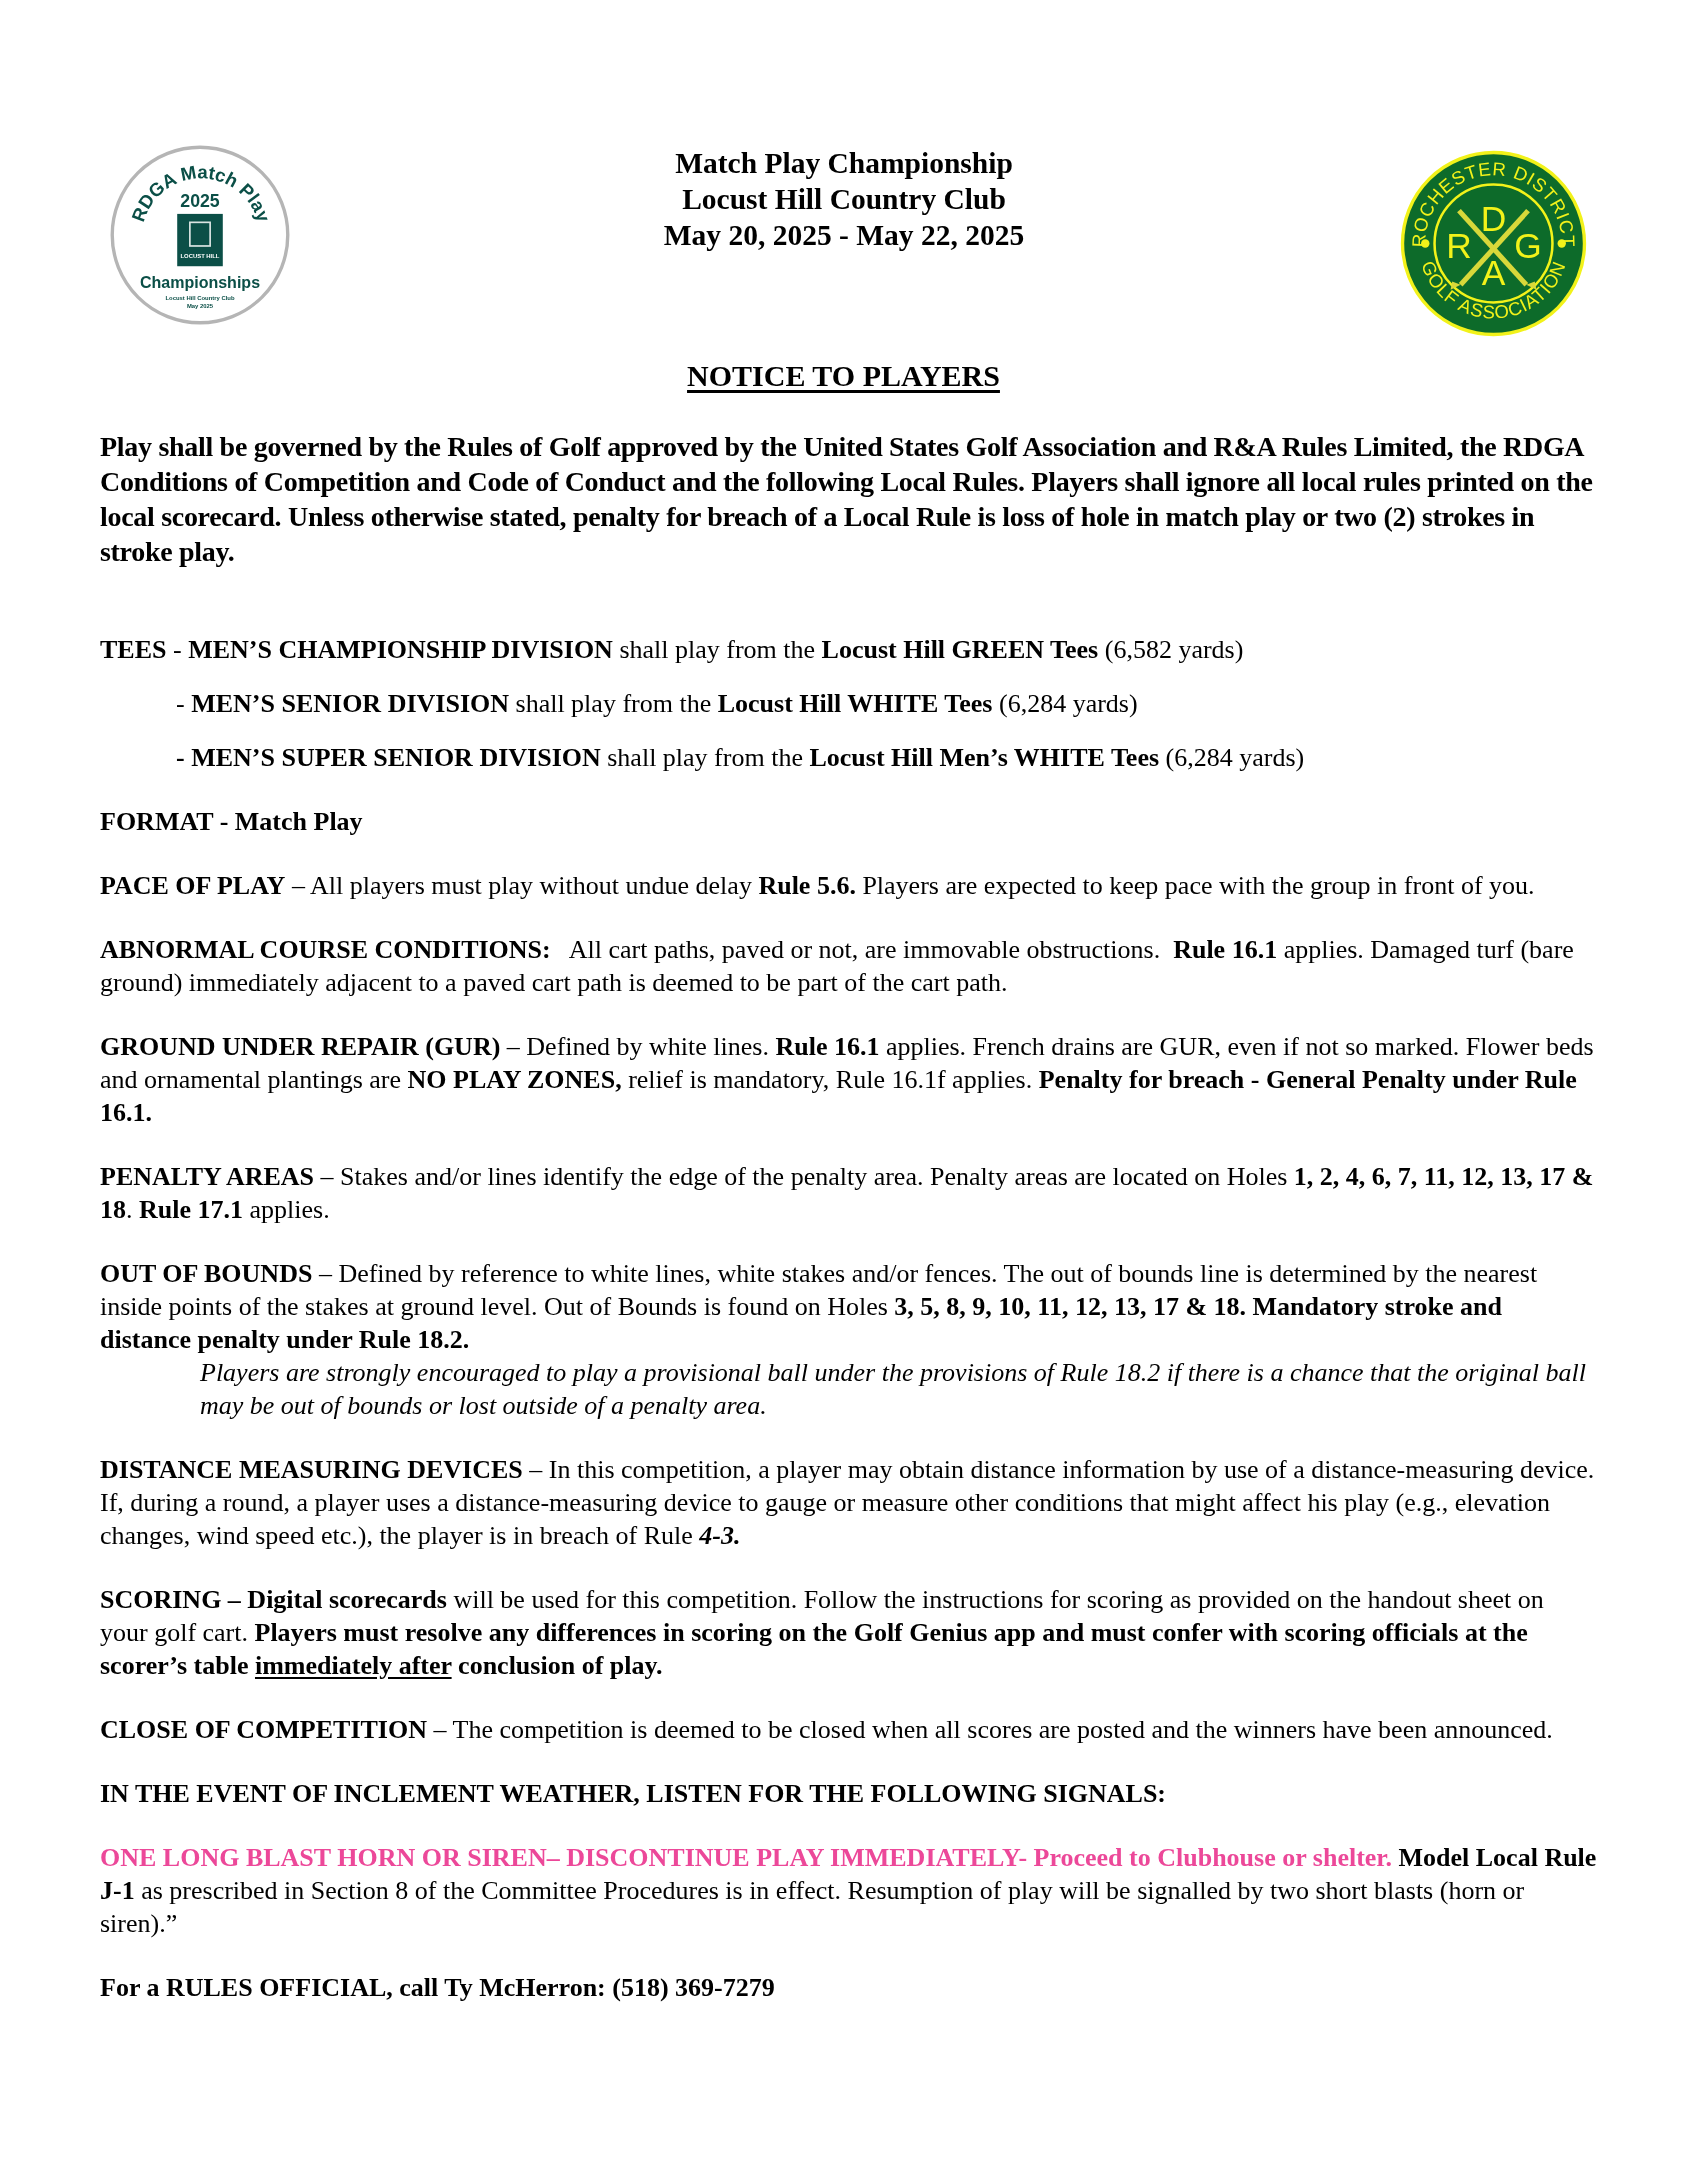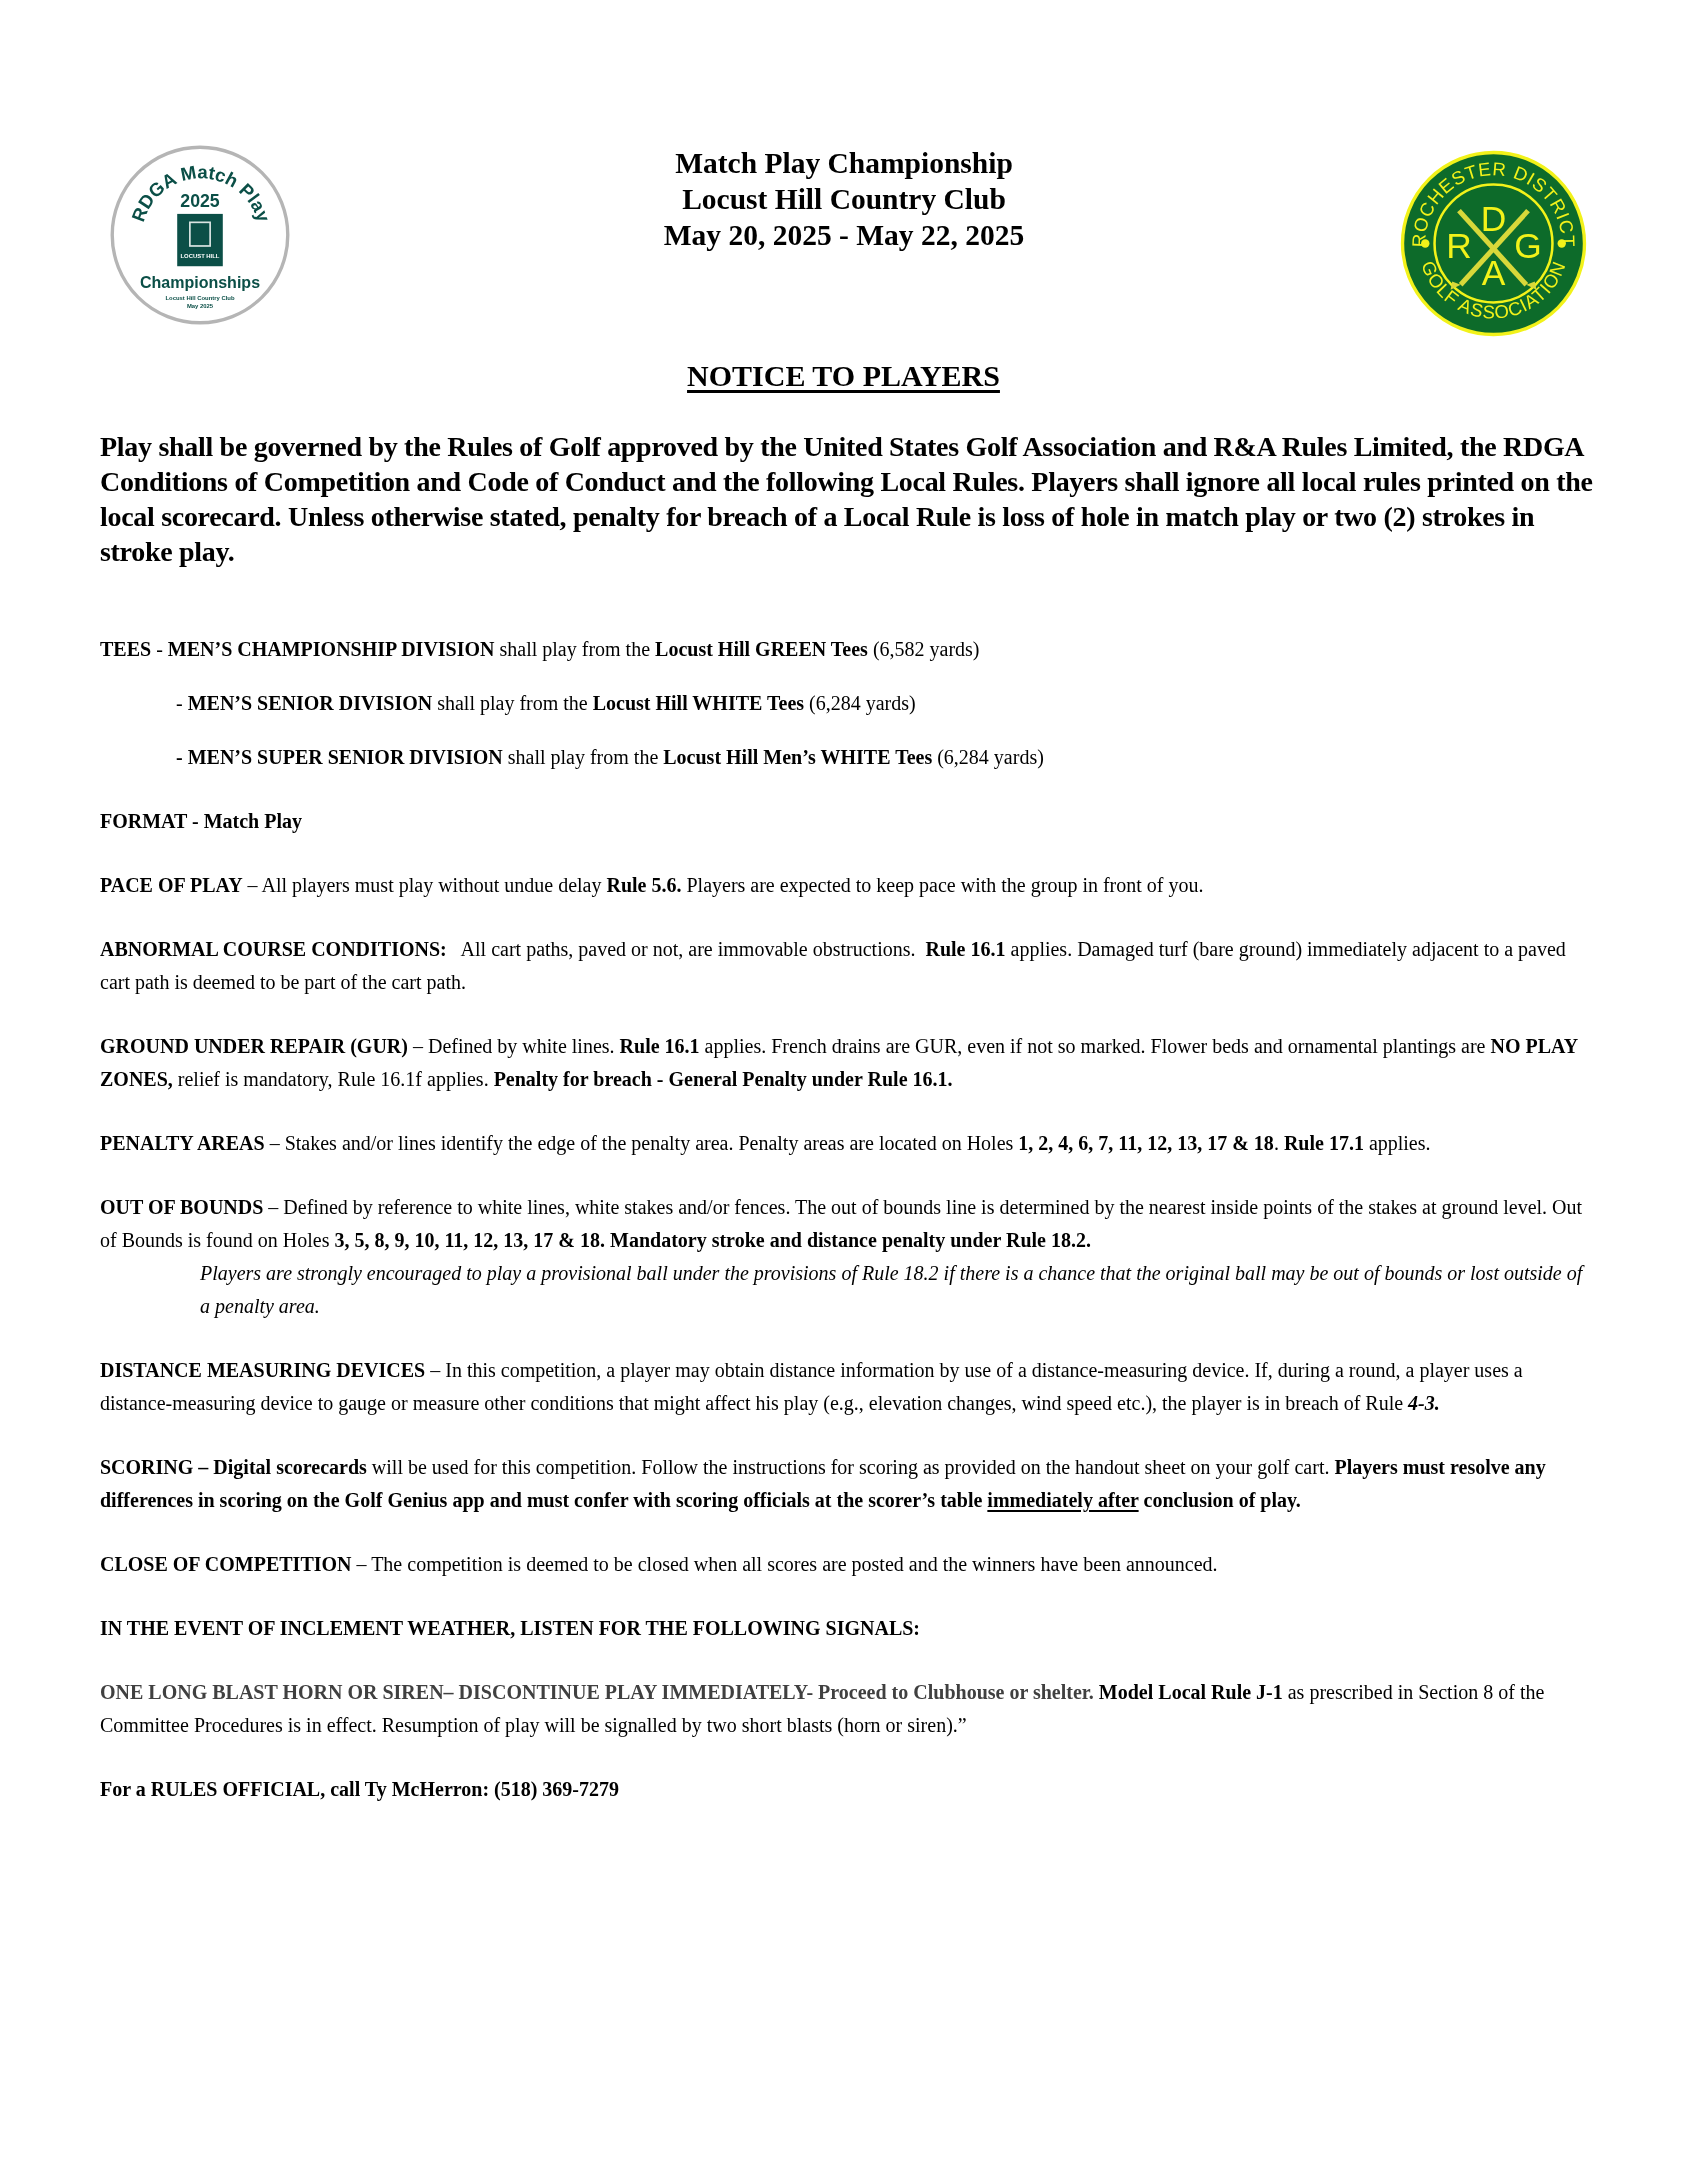--- a/index.html
+++ b/index.html
@@ -15,25 +15,25 @@
   .logo-left { position:absolute; left:108px; top:143px; width:184px; height:184px; }
   .logo-right { position:absolute; left:1400px; top:150px; width:187px; height:187px; }
 
   .notice-title { position:absolute; left:0; width:1687px; top:357px; text-align:center;
                   font-weight:bold; font-size:30px; line-height:37px; }
   .notice-title span { text-decoration:underline; text-underline-offset:4.2px; text-decoration-thickness:2.5px; }
 
   .body { position:absolute; left:100px; top:429px; width:1497px; }
   .intro { font-weight:bold; font-size:28px; line-height:35px; margin:0; letter-spacing:-0.3px; }
 
-  .sec { font-size:20px; line-height:33px; margin:0; }
+  .sec { font-size:26px; line-height:33px; margin:0; }
   .b { font-weight:bold; }
   .i { font-style:italic; }
   .u { text-decoration:underline; text-underline-offset:3.4px; }
-  .red { color:#404040; }
+  .red { color:#ec4899; }
   .indent1 { padding-left:76px;margin-top:21px; }
   .indent2 { padding-left:100px; }
 </style>
 </head>
 <body>
 
 <div class="page">
 
   <div class="logo-left">
     <svg width="184" height="184" viewBox="0 0 218 218">

